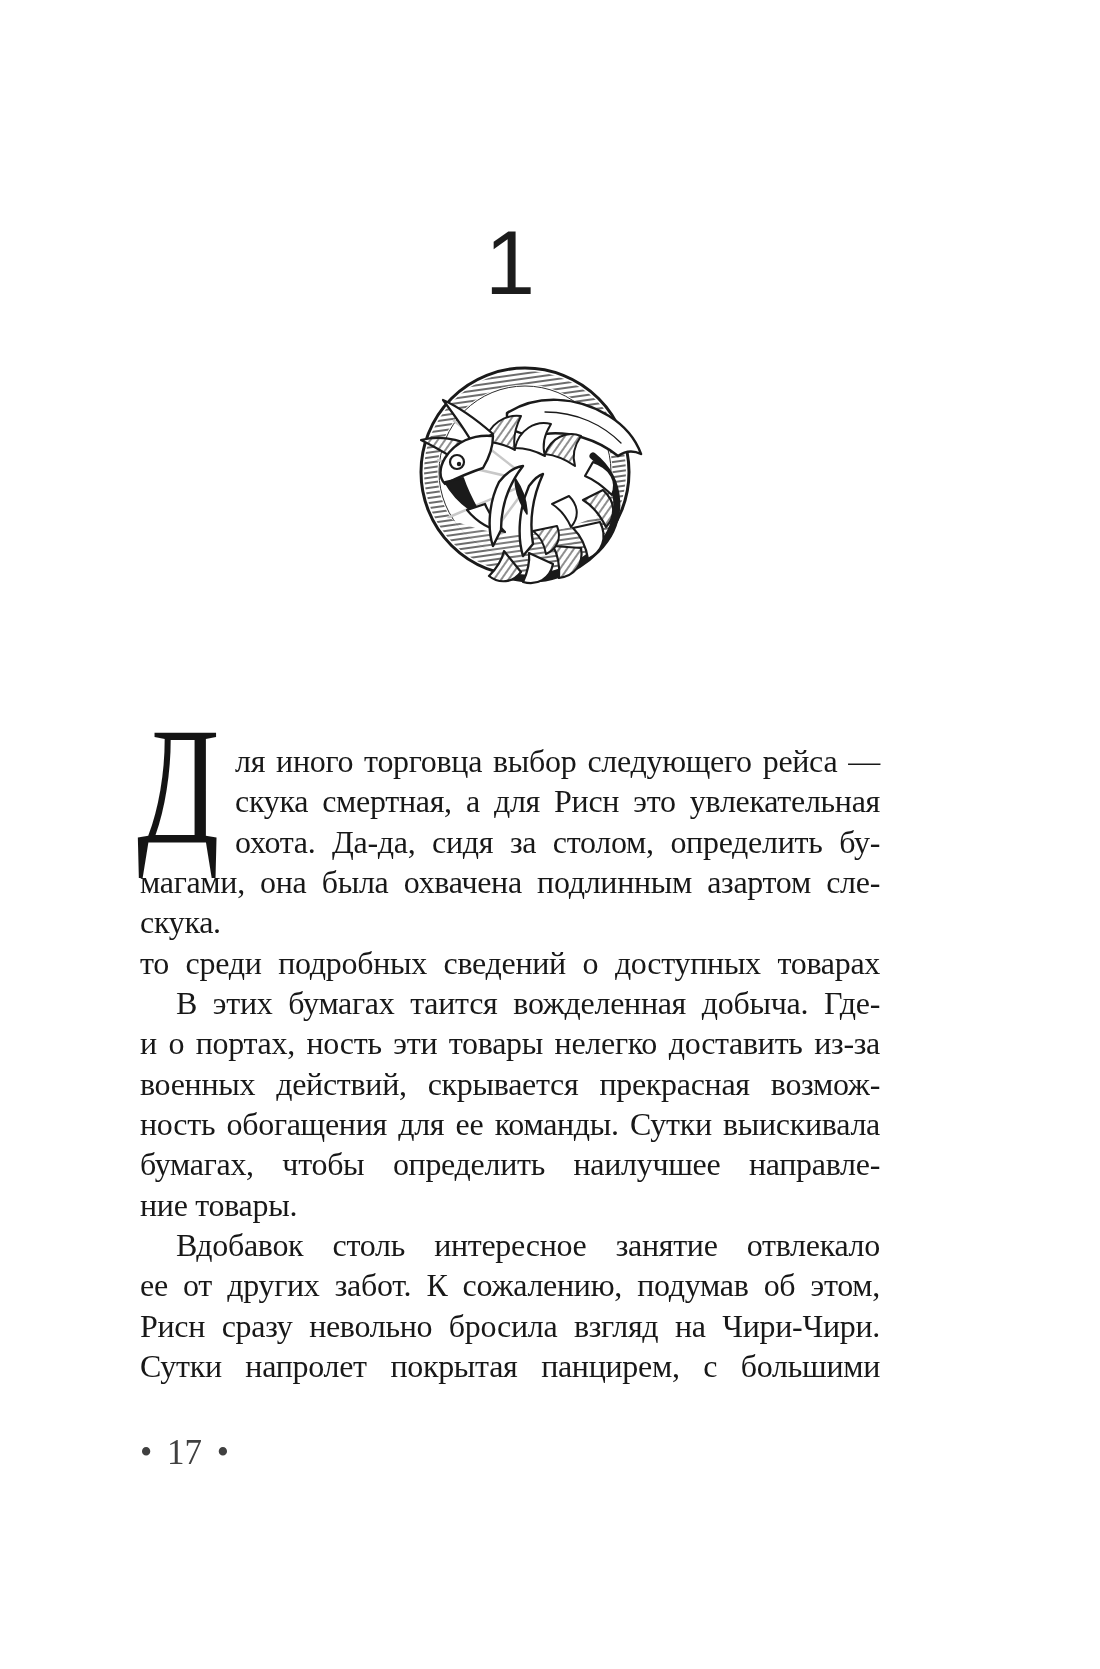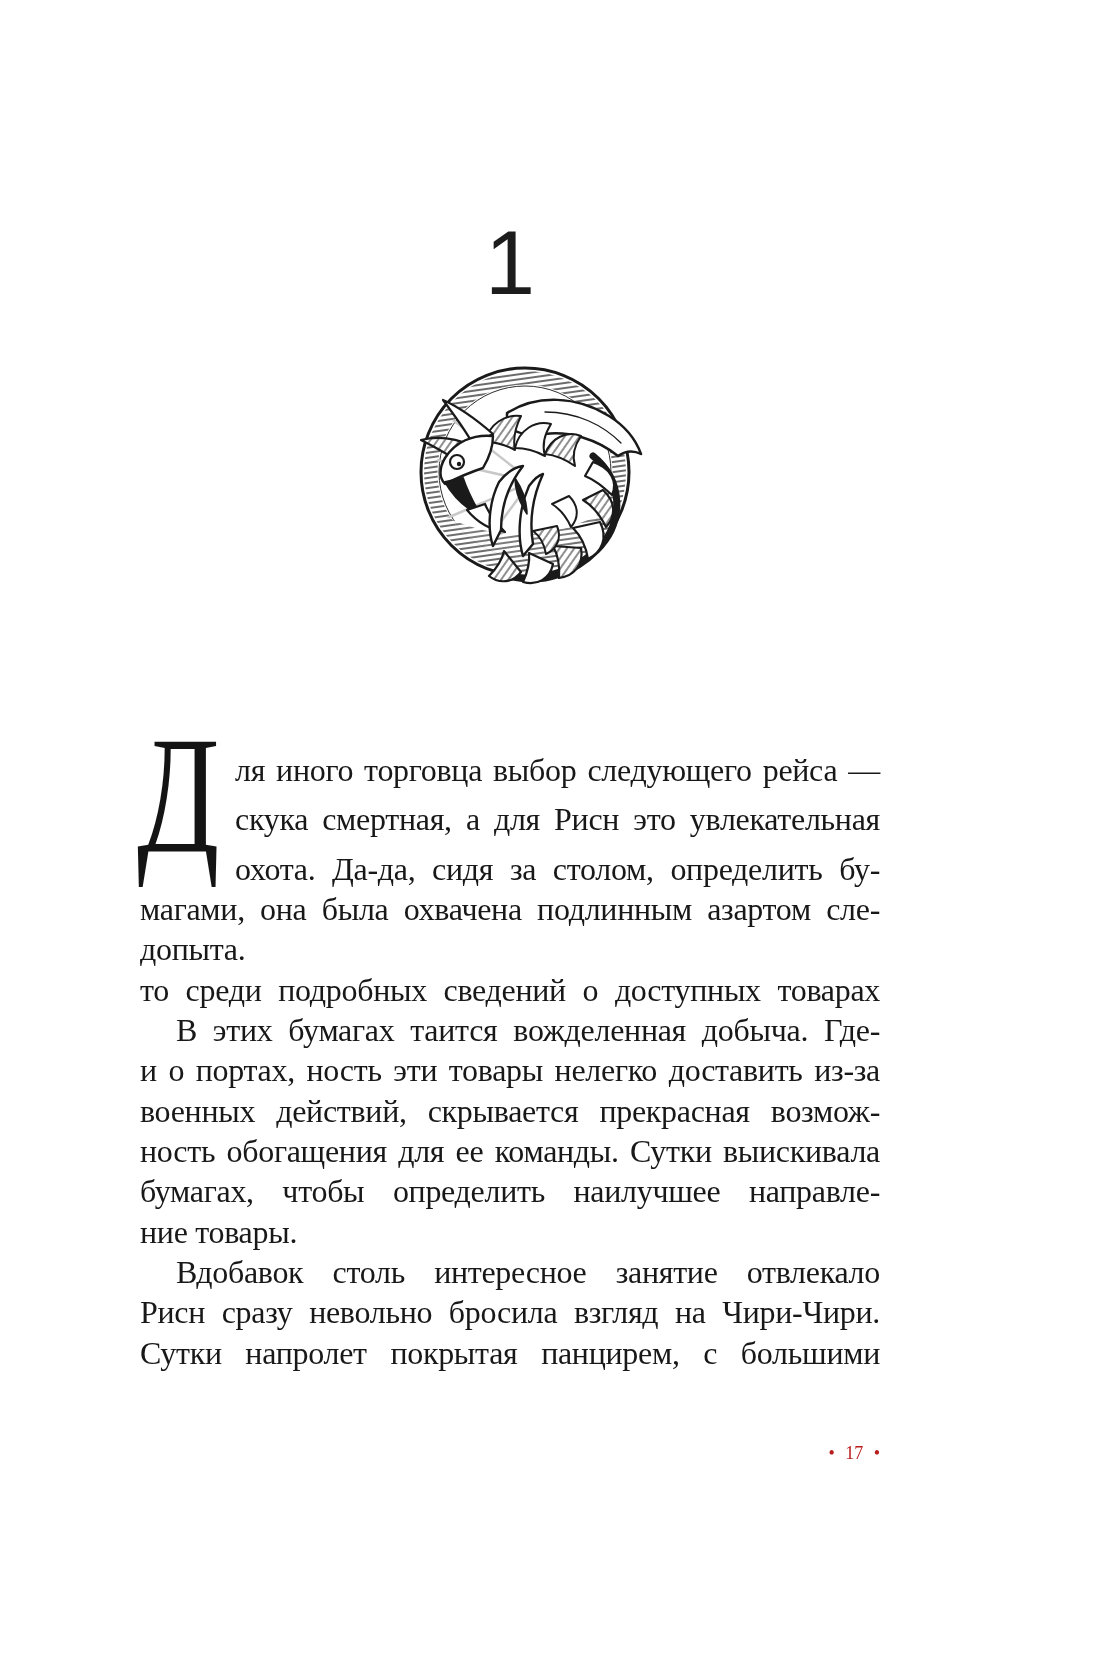--- a/index.html
+++ b/index.html
@@ -37,37 +37,37 @@
     color:#181818;
   }
   .para{position:relative;}
   .line{
     line-height:40.33px;
     text-align:justify;
     text-align-last:justify;
     white-space:normal;
   }
   .line.para-end{ text-align-last:left; }
-  .line.drop-indent{ margin-left:95px;margin-top:9px; }
+  .line.drop-indent{ margin-left:95px; }
   .line.first-indent{ text-indent:36px; }
   .dropcap{
     position:absolute;
     left:-3px;top:-40px;
     font-size:168px;line-height:1;
     transform:scaleX(0.72);
     transform-origin:left top;
     color:#141414;
   }
   .folio{
     position:absolute;
     left:140px;top:1438px;width:740px;
-    text-align:right;
-    font-size:18px;line-height:30px;
+    text-align:left;
+    font-size:35px;line-height:30px;
     word-spacing:6px;
-    color:#b91c1c;
+    color:#404040;
   }
 </style>
 </head>
 <body>
 
 <div class="page">
 
   <div class="chapter-number">1</div>
 
   <svg class="illustration" viewBox="0 0 260 240" width="260" height="240" aria-hidden="true">
@@ -135,32 +135,33 @@
     </g>
   </svg>
 
   <div class="body-text">
       <div class="para">
         <span class="dropcap">Д</span>
         <div class="line drop-indent">ля иного торговца выбор следующего рейса —</div>
         <div class="line drop-indent">скука смертная, а для Рисн это увлекательная</div>
         <div class="line drop-indent">охота. Да-да, сидя за столом, определить бу-</div>
         <div class="line">магами, она была охвачена подлинным азартом сле-</div>
-        <div class="line para-end">допыта.</div>
+        <div class="line para-end">скука.</div>
       </div>
       <div class="para">
         <div class="line">то среди подробных сведений о доступных товарах</div>
         <div class="line first-indent">В этих бумагах таится вожделенная добыча. Где-</div>
         <div class="line">и о портах, ность эти товары нелегко доставить из-за</div>
         <div class="line">военных действий, скрывается прекрасная возмож-</div>
         <div class="line">ность обогащения для ее команды. Сутки выискивала</div>
         <div class="line">бумагах, чтобы определить наилучшее направле-</div>
         <div class="line para-end">ние товары.</div>
       </div>
       <div class="para">
         <div class="line first-indent">Вдобавок столь интересное занятие отвлекало</div>
+        <div class="line">ее от других забот. К сожалению, подумав об этом,</div>
         <div class="line">Рисн сразу невольно бросила взгляд на Чири-Чири.</div>
         <div class="line">Сутки напролет покрытая панцирем, с большими</div>
       </div>
     </div>
 
   <div class="folio">• 17 •</div>
 </div>
 
 </body></html>

